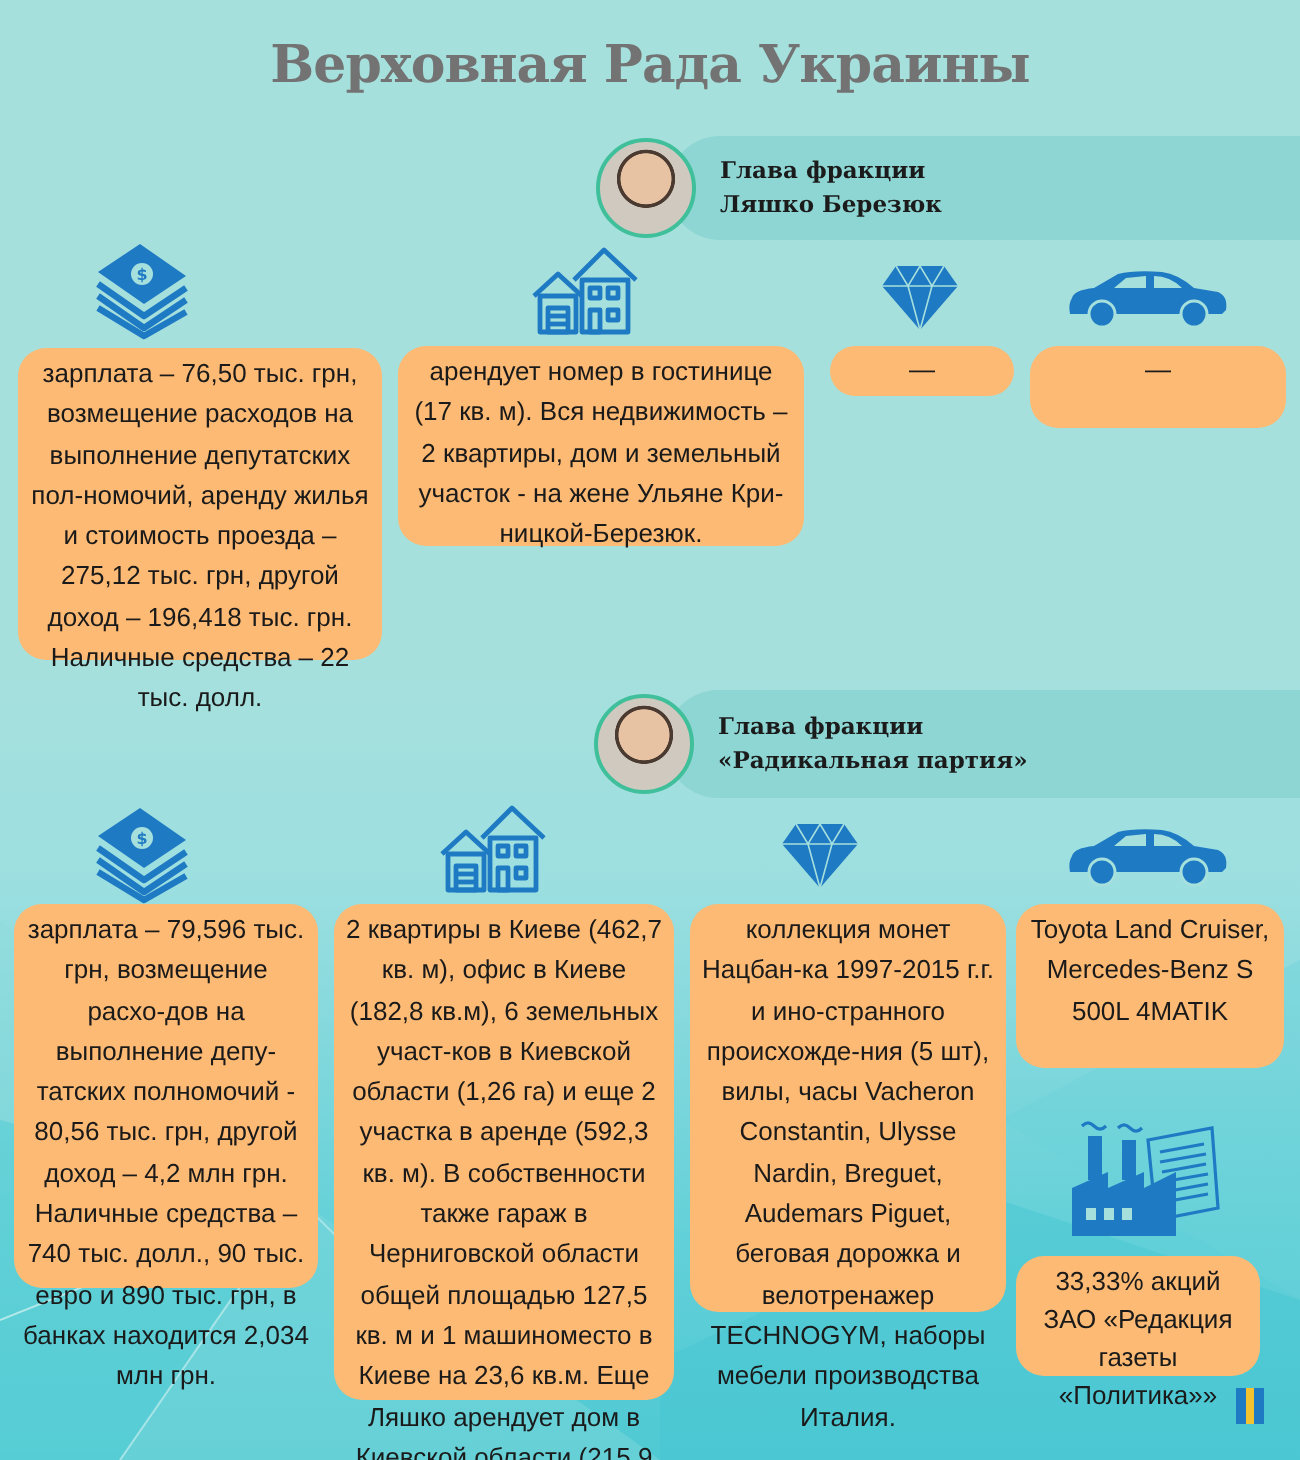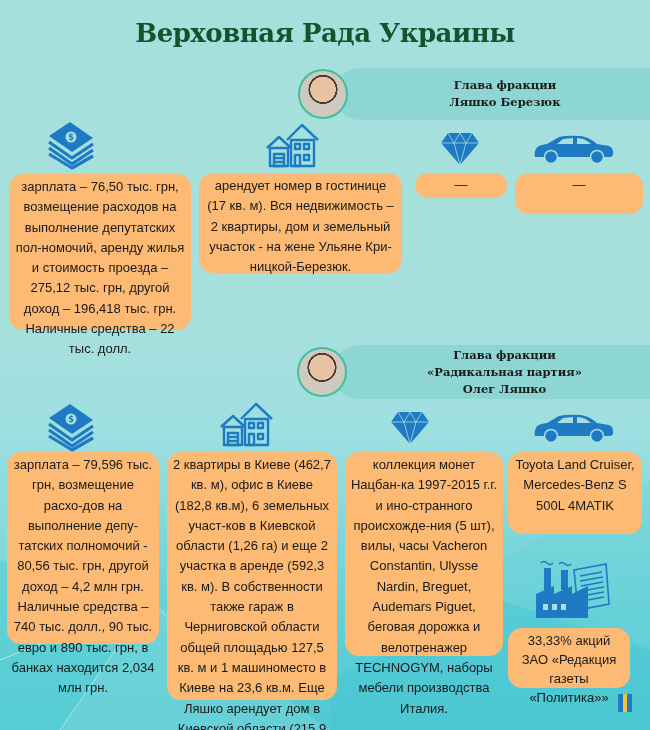--- a/index.html
+++ b/index.html
@@ -7,36 +7,36 @@
   body {
     position: relative;
     font-family: "Liberation Sans Narrow", "Liberation Sans", sans-serif;
     background: linear-gradient(180deg, #a6e0dd 0%, #a6e0dd 45%, #9ddfe0 60%, #62d0d8 85%, #4fc9d3 100%);
     color: #1a1a1a;
   }
   .bg-facets { position: absolute; inset: 0; pointer-events: none; }
   .title {
     position: absolute; left: 0; right: 0; top: 18px;
     text-align: center; font-family: "DejaVu Serif", serif;
-    font-weight: bold; font-size: 26px; color: #14532d; letter-spacing: -0.5px;
+    font-weight: bold; font-size: 26px; color: #737373; letter-spacing: -0.5px;
   }
   .leader {
     position: absolute; display: flex; align-items: center;
   }
   .leader .avatar {
     width: 50px; height: 50px; border-radius: 50%;
     border: 2px solid #3fbf9a; overflow: hidden; position: relative; z-index: 2;
     background: radial-gradient(circle at 50% 40%, #e7c3a3 0 35%, #4a3a30 36% 40%, #cfc9c0 41%);
     flex: 0 0 auto;
   }
   .leader .band {
     margin-left: -14px; padding-left: 26px; height: 52px;
     background: #8ed6d3; border-radius: 26px 0 0 26px;
     display: flex; flex-direction: column; justify-content: center;
-    font-family: "DejaVu Serif", serif; font-weight: bold; font-size: 11.5px; line-height: 17px; color: #1b1b1b; text-align: center;
+    font-family: "DejaVu Serif", serif; font-weight: bold; font-size: 11.5px; line-height: 17px; color: #1b1b1b;
   }
   .icon { position: absolute; }
   .card {
     position: absolute; background: #fdba74; border-radius: 14px;
     text-align: center; font-size: 13px; line-height: 20.3px; color: #1a1a1a;
     padding: 6px 6px;
   }
   .logo {
     position: absolute; right: 14px; top: 694px; display: flex; align-items: center;
     font-family: "Liberation Sans", sans-serif; font-weight: bold; font-size: 21px; color: #2a2a2a;
@@ -111,21 +111,20 @@
 <div class="card" style="left:9px; top:174px; width:182px; height:156px; padding:3px 6px;">зарплата – 76,50 тыс. грн, возмещение расходов на выполнение депутатских пол-номочий, аренду жилья и стоимость проезда – 275,12 тыс. грн, другой доход – 196,418 тыс. грн. Наличные средства – 22 тыс. долл.</div>
 <div class="card" style="left:199px; top:173px; width:203px; height:100px; padding:3px 8px;">арендует номер в гостинице (17 кв. м). Вся недвижимость – 2 квартиры, дом и земельный участок - на жене Ульяне Кри-ницкой-Березюк.</div>
 <div class="card" style="left:415px; top:173px; width:92px; height:25px; padding:2px 0;">—</div>
 <div class="card" style="left:515px; top:173px; width:128px; height:41px; padding:2px 0;">—</div>
 
 <div class="leader" style="left:297px; top:345px; width:353px;">
   <div class="avatar"></div>
   <div class="band" style="flex:1; height:54px;">
     <div>Глава фракции</div>
     <div>«Радикальная партия»</div>
-    <div>Олег Ляшко</div>
   </div>
 </div>
 
 <svg class="icon" style="left:46px; top:400px;" width="50" height="52" viewBox="0 0 50 52">
   <g fill="none" stroke="#1f7ac4" stroke-width="3.2" stroke-linejoin="round">
     <path d="M3,24 L26,40 L47,26"></path>
       <path d="M3,30 L26,46 L47,32"></path>
       <path d="M3,36 L26,50 L47,38"></path>
   </g>
   <polygon points="3,18 24,4 47,20 26,34" fill="#1f7ac4"></polygon>

